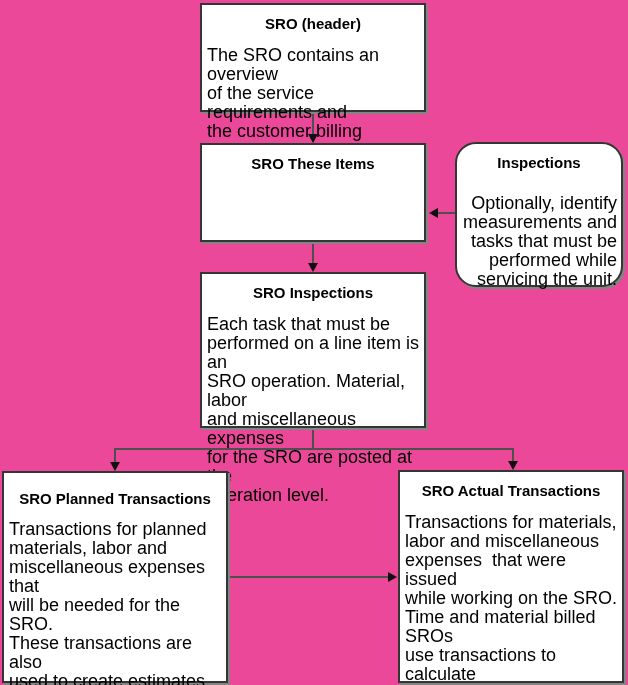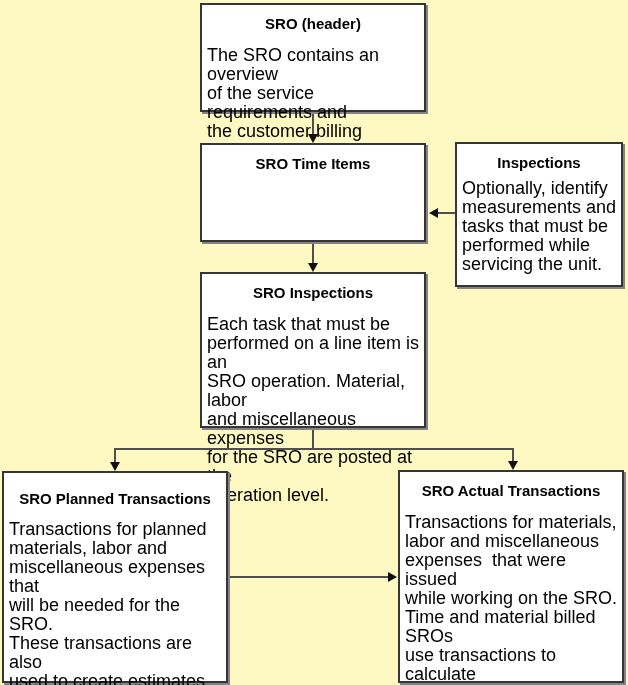--- a/index.html
+++ b/index.html
@@ -5,21 +5,21 @@
   html, body {
     margin: 0;
     padding: 0;
     background: #ffffff;
     font-family: "Liberation Sans", "DejaVu Sans", sans-serif;
   }
   #canvas {
     position: relative;
     width: 628px;
     height: 685px;
-    background: #fef9c3;
+    background: #ec4899;
     overflow: hidden;
   }
   .box {
     position: absolute;
     background: #ffffff;
     border: 2px solid #353535;
     box-shadow: 2px 2px 0 #848484;
     box-sizing: border-box;
   }
   .box-title {
@@ -35,22 +35,22 @@
     font-size: 18px;
     color: #000000;
     text-align: left;
     margin: 13px 4px 0 5px;
     line-height: 19px;
     white-space: pre-wrap;
   }
   
   #box-sro-header        { left: 200px; top: 3px;   width: 226px; height: 109px; }
   #box-sro-line-items    { left: 200px; top: 143px; width: 226px; height: 99px;  }
-  #box-inspections       { left: 455px; top: 142px; width: 168px; height: 145px; }
-  #box-inspections .box-body { margin-top: 7px; }
+  #box-inspections       { left: 455px; top: 142px; width: 168px; height: 145px; border-radius: 21px; }
+  #box-inspections .box-body { margin-top: 22px; text-align: right; }
   #box-sro-operations    { left: 200px; top: 272px; width: 226px; height: 156px; }
   #box-sro-planned       { left: 2px;   top: 471px; width: 226px; height: 212px; }
   #box-sro-planned .box-title { margin-top: 16px; }
   #box-sro-planned .box-body  { margin-top: 12px; }
   #box-sro-actual        { left: 398px; top: 470px; width: 226px; height: 213px; }
   #box-sro-actual .box-title { }
   #box-sro-actual .box-body  { }
 
   
   .vline {
@@ -91,21 +91,21 @@
 <div id="canvas">
 
   <div class="box" id="box-sro-header">
     <div class="box-title">SRO (header)</div>
     <div class="box-body">The SRO contains an overview
 of the service requirements and
 the customer billing information</div>
   </div>
 
   <div class="box" id="box-sro-line-items">
-    <div class="box-title">SRO Time Items</div>
+    <div class="box-title">SRO These Items</div>
   </div>
 
   <div class="box" id="box-inspections">
     <div class="box-title">Inspections</div>
     <div class="box-body">Optionally, identify
 measurements and
 tasks that must be
 performed while
 servicing the unit.</div>
   </div>

